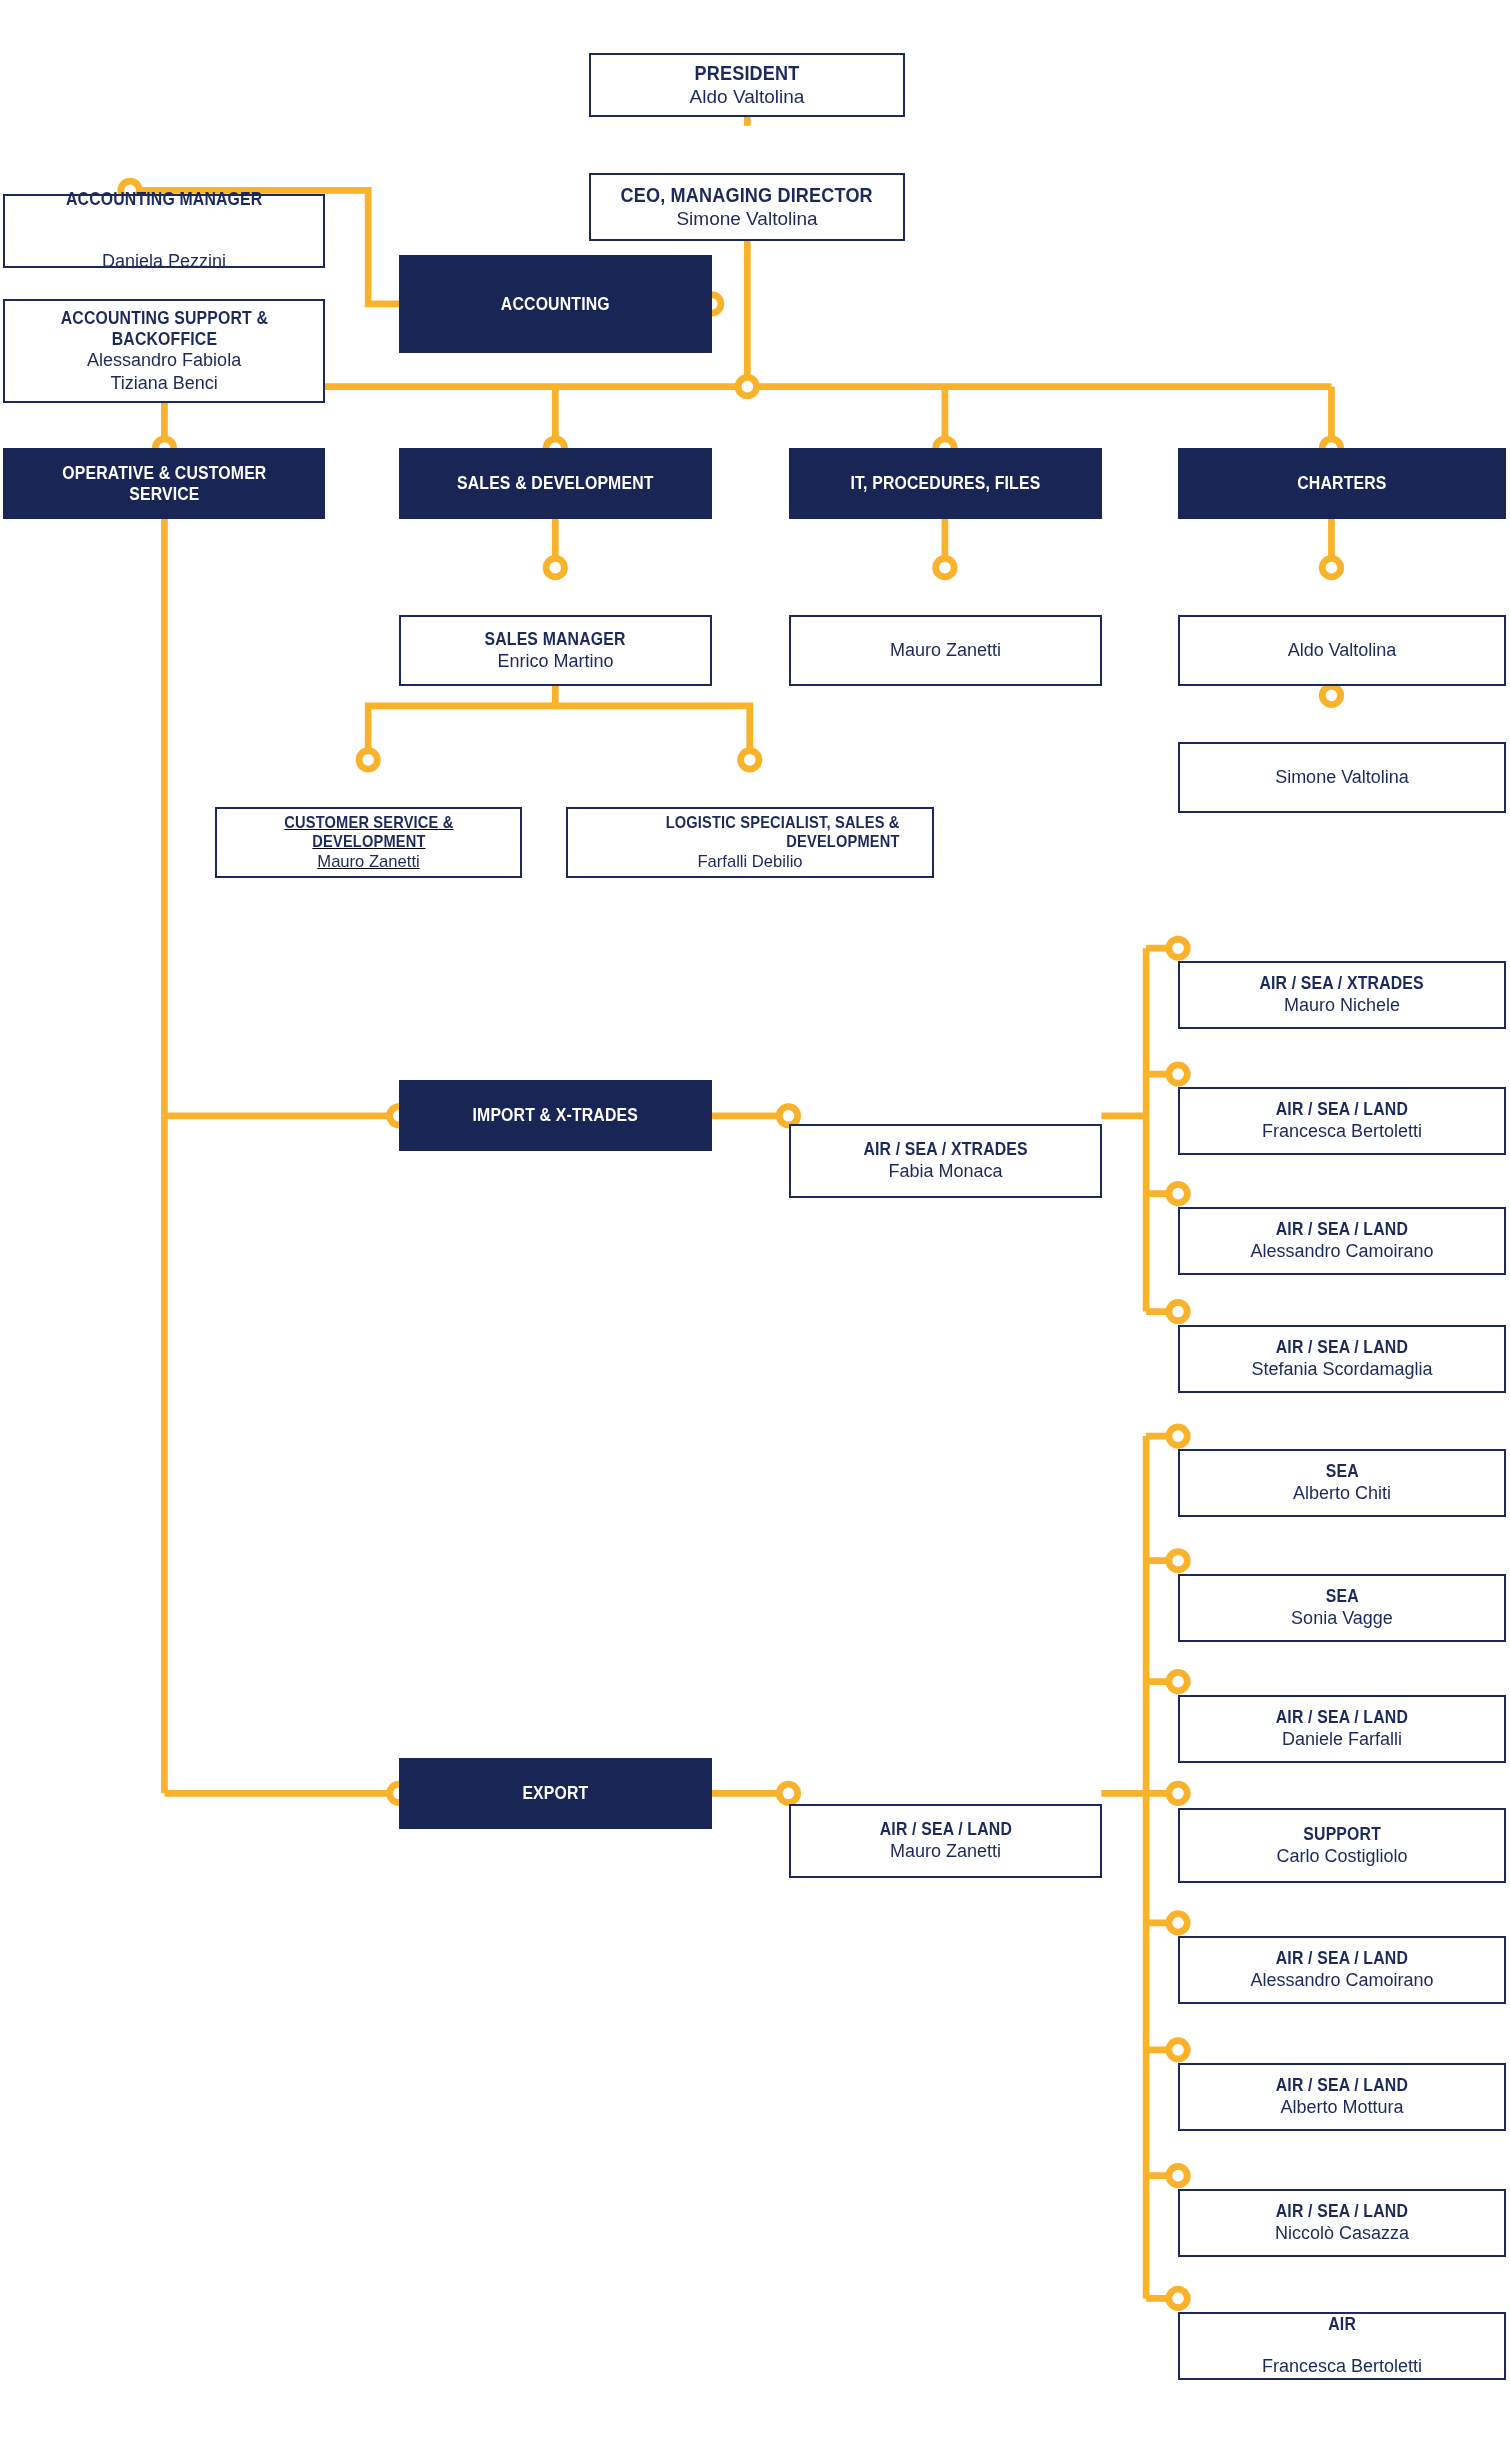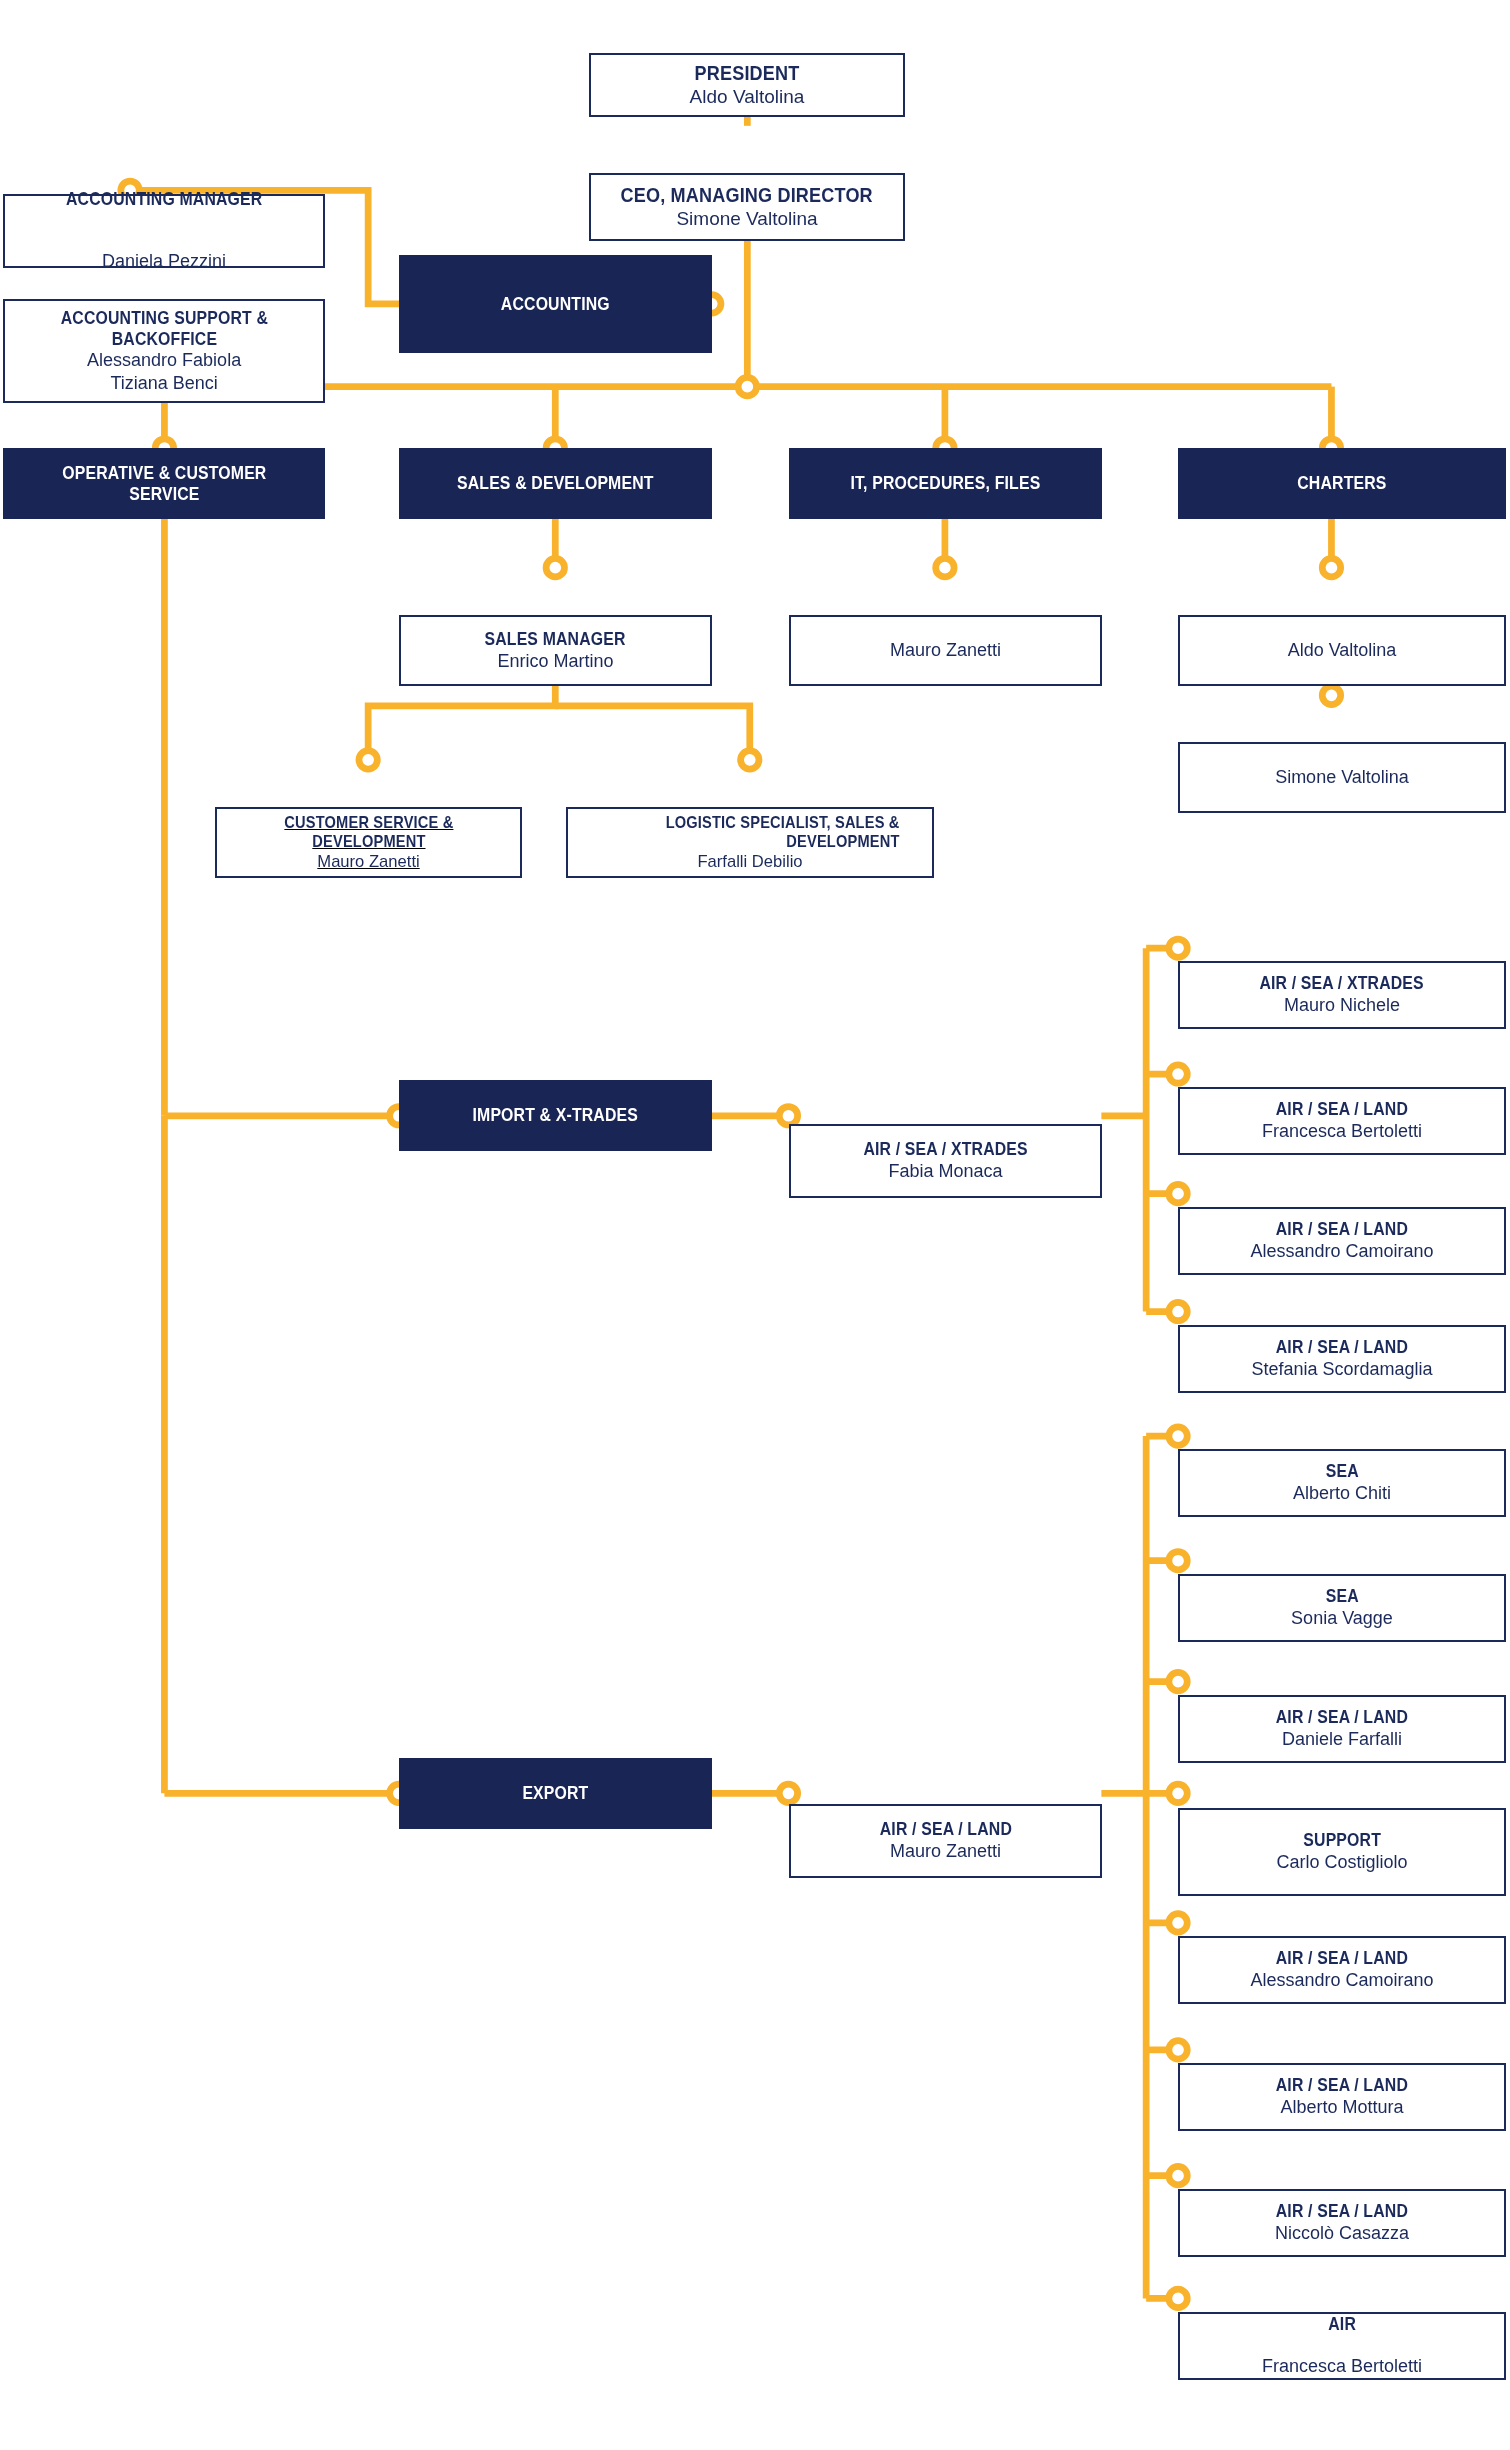--- a/index.html
+++ b/index.html
@@ -224,21 +224,21 @@
         <div class="pname">Alberto Chiti</div>
       </div>
       <div class="node plain fs-lg" style="left: 1178px; top: 1527px; width: 328px; height: 68px;">
         <div class="role">SEA</div>
         <div class="pname">Sonia Vagge</div>
       </div>
       <div class="node plain fs-lg" style="left: 1178px; top: 1648px; width: 328px; height: 68px;">
         <div class="role">AIR / SEA / LAND</div>
         <div class="pname">Daniele Farfalli</div>
       </div>
-      <div class="node plain fs-lg" style="left: 1178px; top: 1761px; width: 328px; height: 88px;">
+      <div class="node plain fs-lg" style="left: 1178px; top: 1761px; width: 328px; height: 75px;">
         <div class="role">SUPPORT</div>
         <div class="pname">Carlo Costigliolo</div>
       </div>
       <div class="node plain fs-lg" style="left: 1178px; top: 1889px; width: 328px; height: 68px;">
         <div class="role">AIR / SEA / LAND</div>
         <div class="pname">Alessandro Camoirano</div>
       </div>
       <div class="node plain fs-lg" style="left: 1178px; top: 2016px; width: 328px; height: 68px;">
         <div class="role">AIR / SEA / LAND</div>
         <div class="pname">Alberto Mottura</div>

